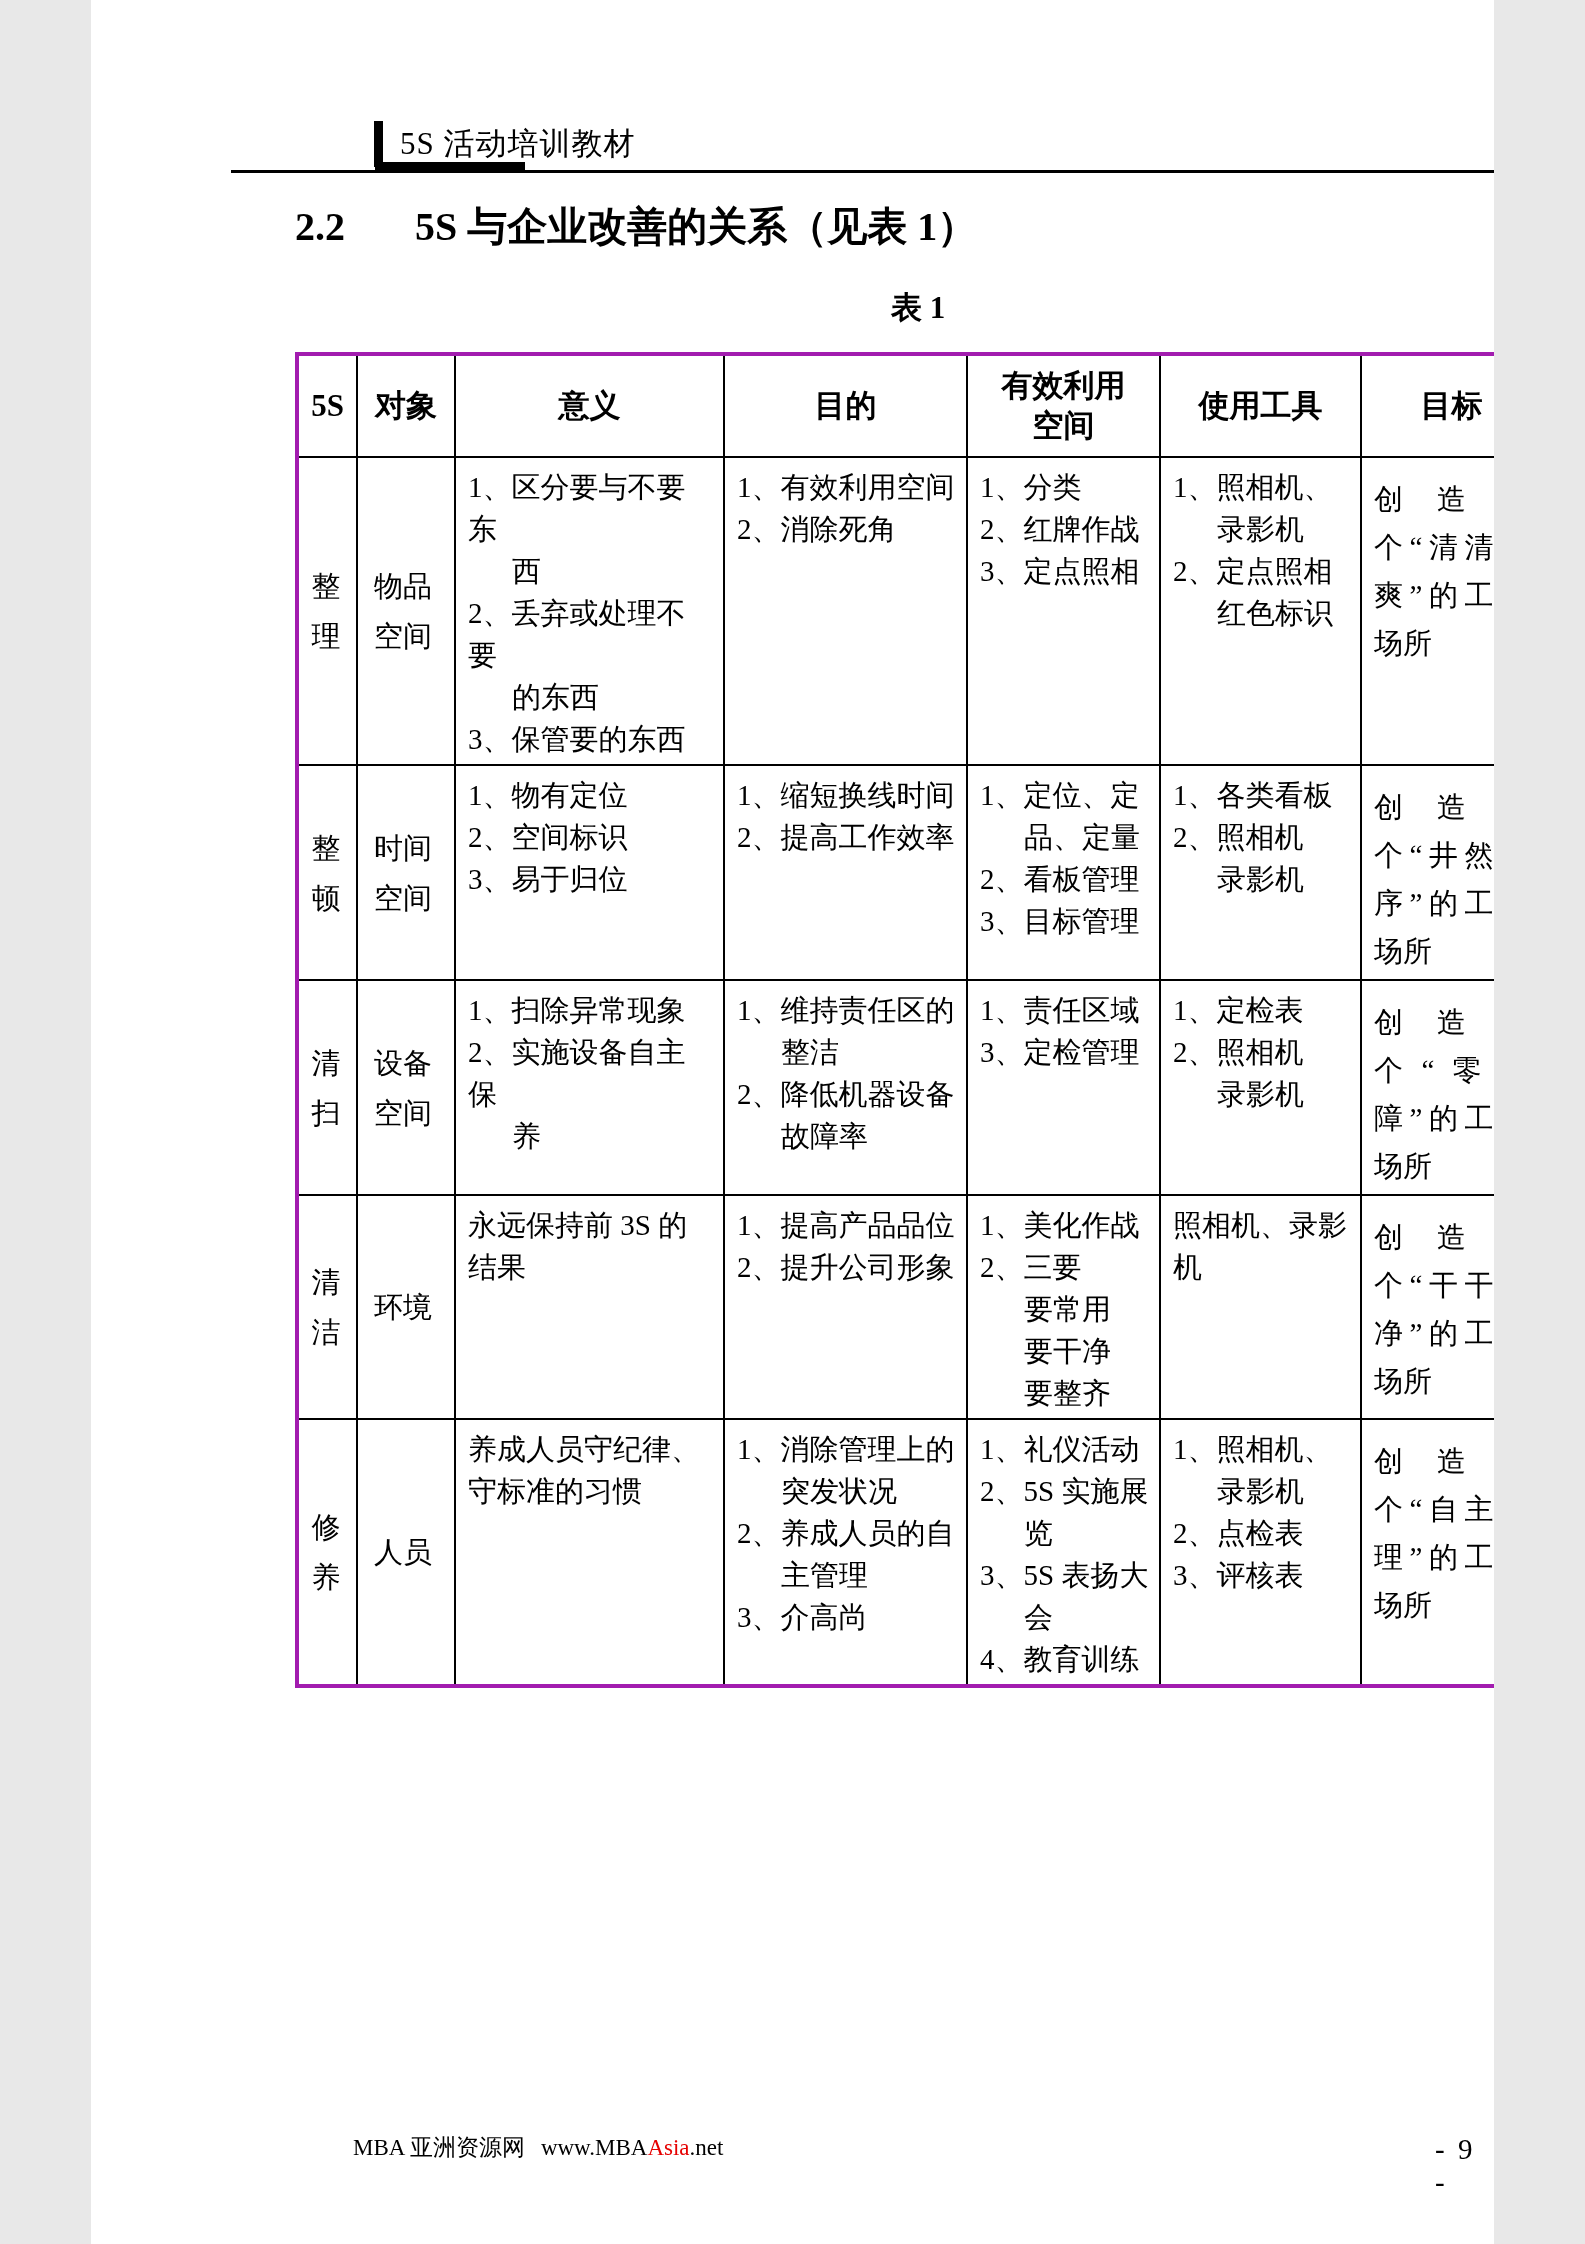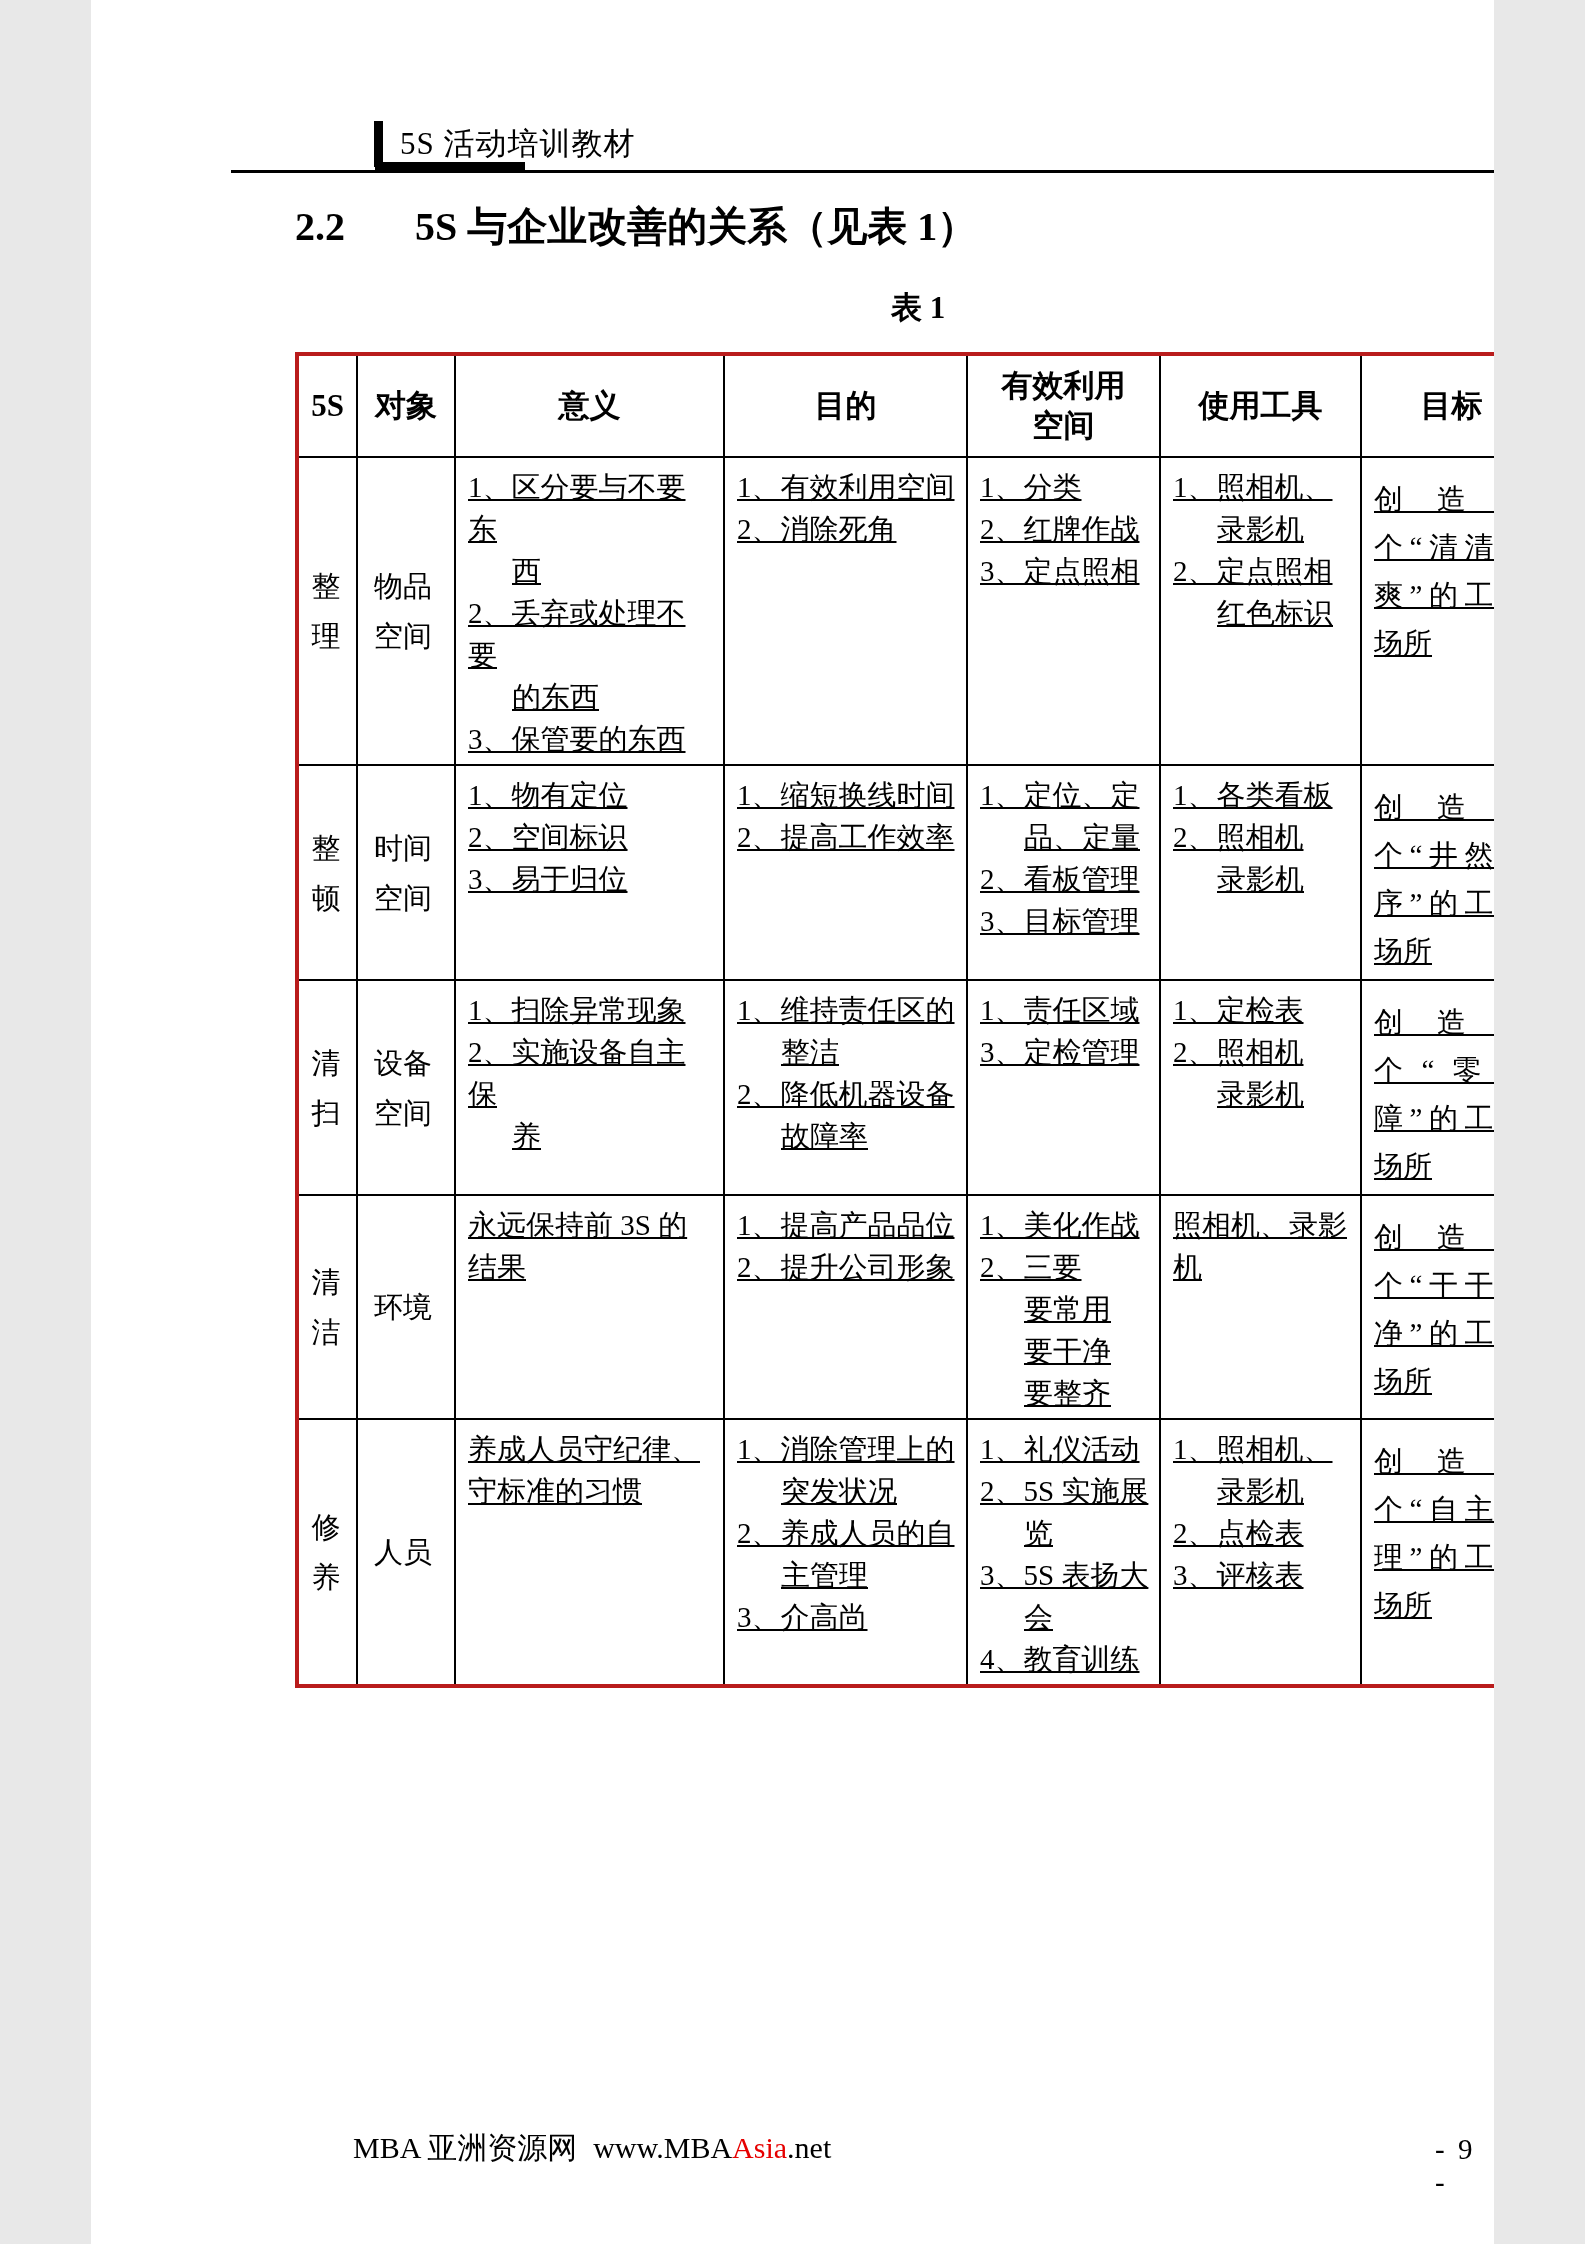--- a/index.html
+++ b/index.html
@@ -22,22 +22,21 @@
   .sec-heading .num{display:inline-block;}
   .sec-heading .ttl{display:inline-block;margin-left:60px;}
   
   .tbl-caption{position:absolute;left:204px;top:287px;width:1246px;text-align:center;
                font-size:31px;font-weight:bold;}
   
   .s5-table{
     position:absolute;left:204px;top:352px;width:1246px;
     border-collapse:collapse;table-layout:fixed;
     font-size:29px;
-    border:4px solid #b91c1c;
-    text-decoration:underline;
+    border:4px solid #a21caf;
   }
   .s5-table th,.s5-table td{border:2px solid #000;}
   .s5-table th{
     font-weight:bold;text-align:center;vertical-align:middle;
     height:92px;font-size:31px;padding:4px 6px;line-height:40px;
   }
   .s5-table th .hw{display:inline-block;max-width:4.4em;}
   .s5-table td{vertical-align:top;padding:8px 10px 4px 12px;line-height:42px;}
   .s5-table td.c-center{vertical-align:middle;text-align:center;padding:4px 2px;}
   .stack{display:inline-block;width:1.1em;word-break:break-all;line-height:50px;text-align:left;}
@@ -46,21 +45,21 @@
   .ln.cont,.ln.sub{padding-left:44px;}
   .s5-table td.goal{
     text-align:justify;text-align-last:left;line-height:48px;padding:17px 12px 4px 12px;
   }
   tbody tr:nth-child(1){height:205px;}
   tbody tr:nth-child(2){height:178px;}
   tbody tr:nth-child(3){height:172px;}
   tbody tr:nth-child(4){height:196px;}
   tbody tr:nth-child(5){height:250px;}
   
-  .footer-left{position:absolute;left:262px;top:2131px;font-size:30px;line-height:34px;}
+  .footer-left{position:absolute;left:262px;top:2131px;font-size:23px;line-height:34px;}
   .footer-left .url{margin-left:16px;}
   .footer-page{position:absolute;left:1344px;top:2133px;font-size:29px;letter-spacing:3px;}
 </style>
 </head>
 <body>
 
 <div class="page">
 
   <div class="hdr-vbar"></div>
   <div class="hdr-title">5S 活动培训教材</div>

